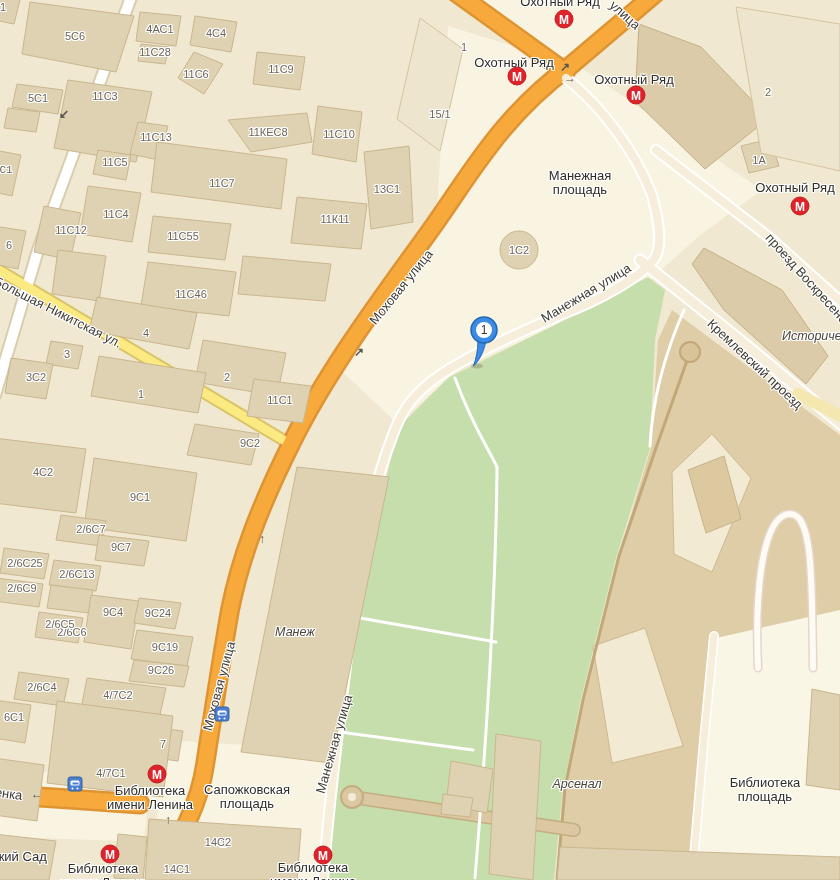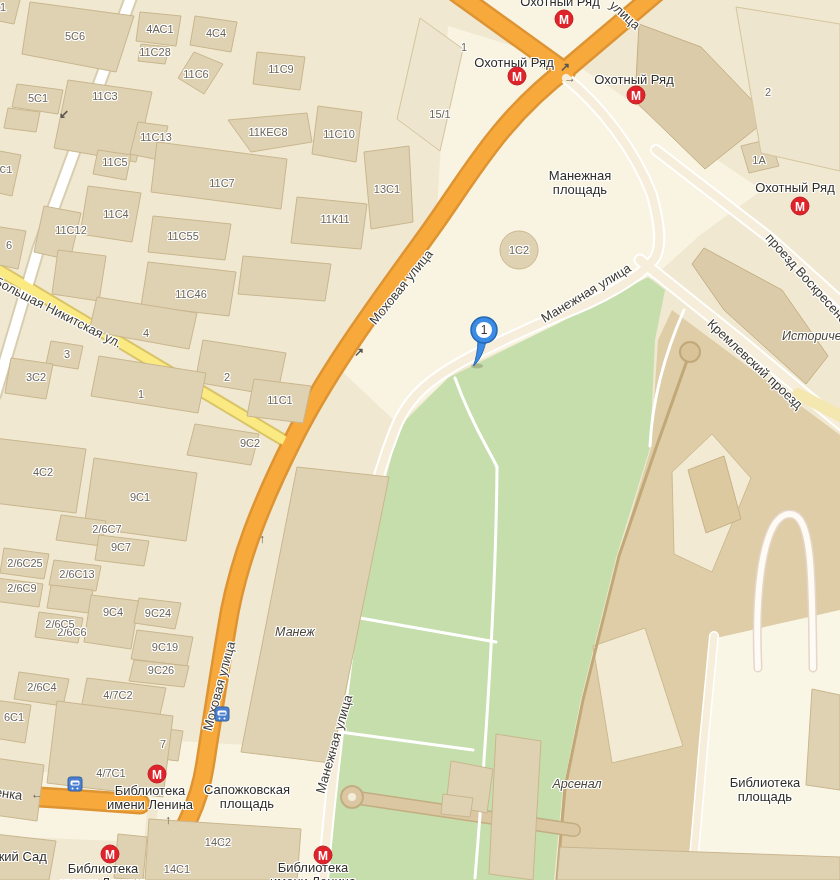--- a/index.html
+++ b/index.html
@@ -209,21 +209,21 @@
       <div class="lbl bldg" style="left: 67px; top: 354px; transform: translate(-50%, -50%);">3</div>
       <div class="lbl bldg" style="left: 36px; top: 377px; transform: translate(-50%, -50%);">3С2</div>
       <div class="lbl bldg" style="left: 227px; top: 377px; transform: translate(-50%, -50%);">2</div>
       <div class="lbl bldg" style="left: 141px; top: 394px; transform: translate(-50%, -50%);">1</div>
       <div class="lbl bldg" style="left: 280px; top: 400px; transform: translate(-50%, -50%);">11С1</div>
       <div class="lbl bldg" style="left: 238px; top: 443px; transform: translate(-50%, -50%); margin-left: 12px;">9С2</div>
       <div class="lbl bldg" style="left: 768px; top: 92px; transform: translate(-50%, -50%);">2</div>
       <div class="lbl bldg" style="left: 759px; top: 160px; transform: translate(-50%, -50%);">1А</div>
       <div class="lbl bldg" style="left: 43px; top: 472px; transform: translate(-50%, -50%);">4С2</div>
       <div class="lbl bldg" style="left: 140px; top: 497px; transform: translate(-50%, -50%);">9С1</div>
-      <div class="lbl bldg" style="left: 85px; top: 529px; transform: translate(-50%, -50%); padding-left: 44px;">2/6С7</div>
+      <div class="lbl bldg" style="left: 69px; top: 529px; transform: translate(-50%, -50%); padding-left: 44px;">2/6С7</div>
       <div class="lbl bldg" style="left: 121px; top: 547px; transform: translate(-50%, -50%);">9С7</div>
       <div class="lbl bldg" style="left: 25px; top: 563px; transform: translate(-50%, -50%);">2/6С25</div>
       <div class="lbl bldg" style="left: 77px; top: 574px; transform: translate(-50%, -50%);">2/6С13</div>
       <div class="lbl bldg" style="left: 22px; top: 588px; transform: translate(-50%, -50%);">2/6С9</div>
       <div class="lbl bldg" style="left: 72px; top: 596px; transform: translate(-50%, -50%); margin-top: 36px;">2/6С6</div>
       <div class="lbl bldg" style="left: 113px; top: 612px; transform: translate(-50%, -50%);">9С4</div>
       <div class="lbl bldg" style="left: 158px; top: 613px; transform: translate(-50%, -50%);">9С24</div>
       <div class="lbl bldg" style="left: 60px; top: 624px; transform: translate(-50%, -50%);">2/6С5</div>
       <div class="lbl bldg" style="left: 165px; top: 647px; transform: translate(-50%, -50%);">9С19</div>
       <div class="lbl bldg" style="left: 161px; top: 670px; transform: translate(-50%, -50%); text-align: center;">9С26</div>

